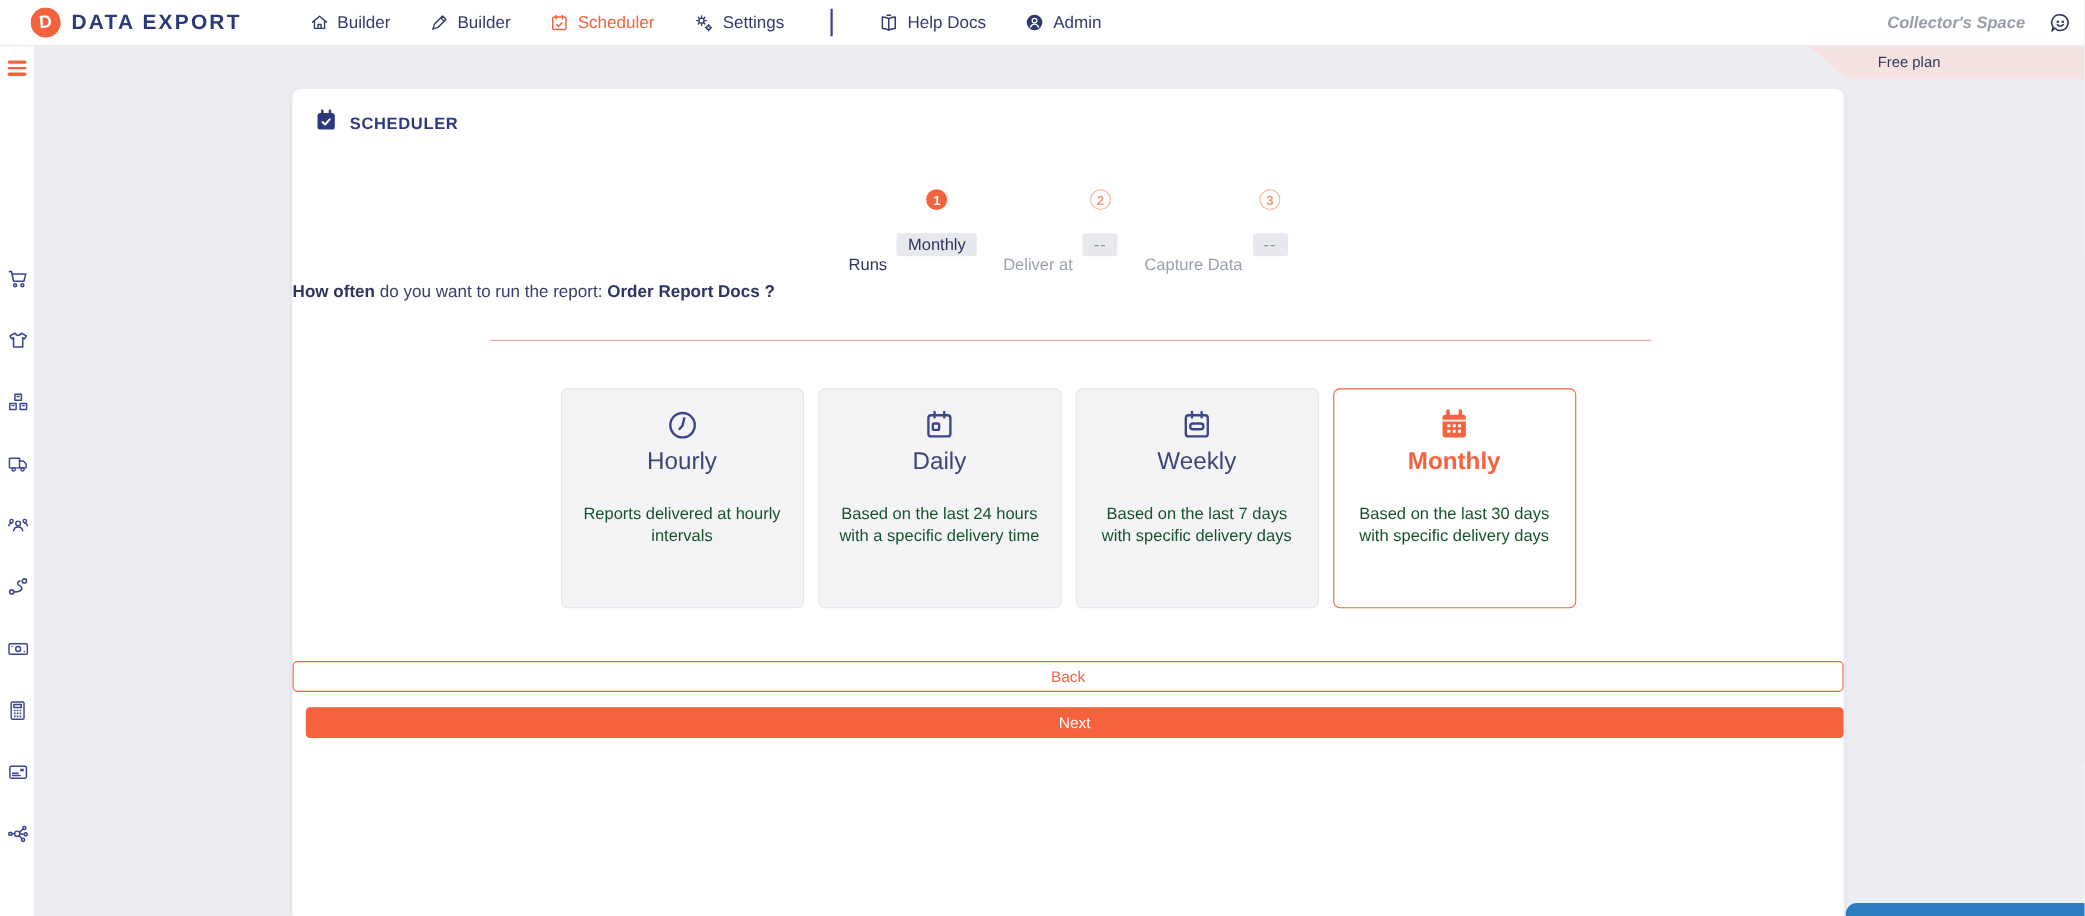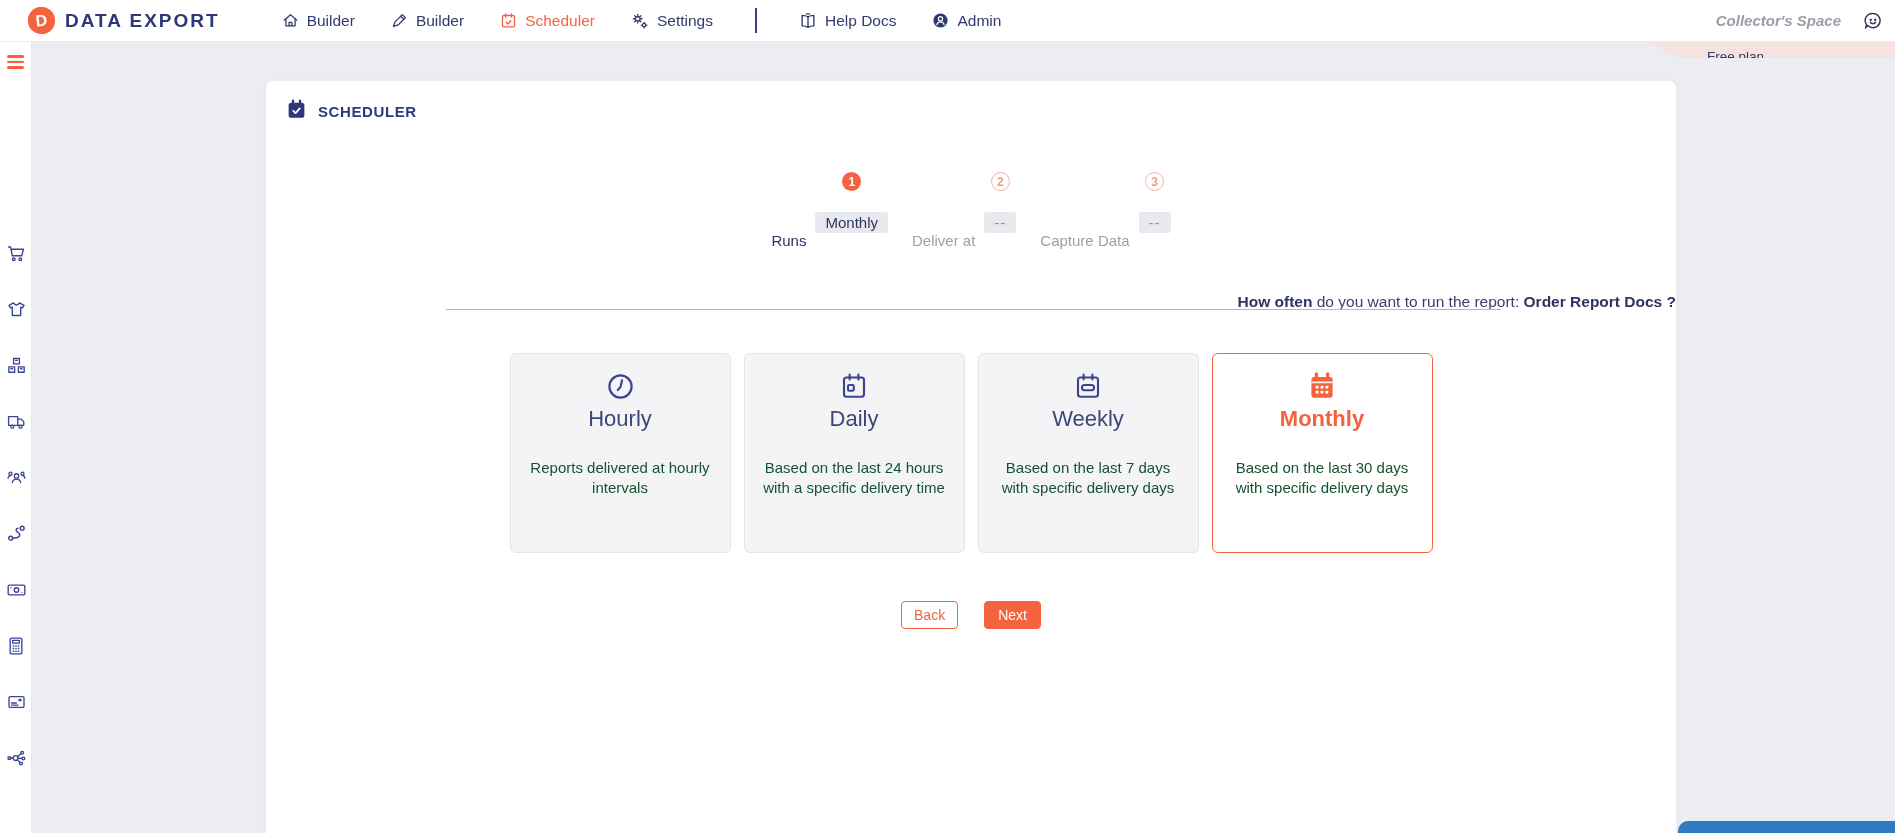--- a/index.html
+++ b/index.html
@@ -19,21 +19,21 @@
   .nav-item svg { display:block; }
   .nav-item.active { color:#f4623e; }
   .nav-divider { width:2px; height:25px; background:#3a4180; margin:0 6px; }
   .header-right { margin-left:auto; display:flex; align-items:center; padding-right:12px;justify-content:center; }
   .workspace { font-size:15px; font-style:italic; font-weight:bold; color:#989ea8; }
   .chat-top-icon { margin-left:22px; color:#2e3560; cursor:pointer; display:flex; }
 
   
   .body { position:absolute; top:42px; left:0; width:1895px; height:791px; background:#ecedf2; }
 
-  .plan-banner { position:absolute; top:0; right:0; width:250px; height:16px; background:#f5e2e1;
+  .plan-banner { position:absolute; top:0; right:0; width:250px; height:30px; background:#f5e2e1;
                  clip-path:polygon(0 0,100% 0,100% 100%,34px 100%);
                  font-size:13.5px; color:#333a5e; line-height:30px; padding-left:62px; }
 
   
   .sidebar { position:absolute; top:0; left:0; width:32px; height:791px; background:#ffffff;
              border-right:1px solid #e6e7ec; }
   .hamburger { margin:13px auto 0 auto; width:17px; display:flex; flex-direction:column; gap:3px; cursor:pointer; }
   .hamburger span { display:block; height:2.5px; border-radius:2px; background:#f4623e; }
   .side-icons { position:absolute; top:202px; left:0; width:32px; display:flex; flex-direction:column;
                 align-items:center; gap:36px; }
@@ -56,37 +56,37 @@
   .step-badge { grid-column:2; grid-row:2; background:#e8e9ee; border-radius:3px; padding:2px 10px;
                 font-size:15px; white-space:nowrap; text-align:center; }
   .step.current .step-circle { background:#f4623e; color:#fff; }
   .step.current .step-label { color:#2e3560; }
   .step.current .step-badge { color:#2e3560; }
   .step.upcoming .step-circle { background:#fff; border:1.5px solid #f8b39e; color:#f09c7c; }
   .step.upcoming .step-label { color:#9aa1ad; }
   .step.upcoming .step-badge { color:#8d93a0; letter-spacing:1px; }
 
   
-  .question { position:absolute; top:176px; left:0; right:0; text-align:right; font-size:15.5px; color:#39406b;margin-top:36px; }
+  .question { position:absolute; top:176px; left:0; right:0; text-align:left; font-size:15.5px; color:#39406b; }
   .question b { color:#2d3560; }
 
   .divider { position:absolute; top:228px; left:180px; width:1055px; border-top:1.5px solid #efa38b; }
 
   
   .options { position:absolute; top:272px; left:0; right:0; display:flex; justify-content:center; gap:13px; }
   .opt-card { width:221px; height:200px; background:#f4f4f7; border:1px solid #e4e5ea; border-radius:6px;
               display:flex; flex-direction:column; align-items:center; padding:15px 12px 16px 12px; cursor:pointer; }
   .opt-card.selected { background:#ffffff; border:1px solid #f4623e; }
   .opt-icon { height:34px; display:flex; align-items:center; justify-content:center; color:#3c458c; }
   .opt-title { margin-top:3px; font-size:22px; color:#3d4678; }
   .opt-card.selected .opt-title { color:#f4623e; font-weight:bold; }
   .opt-desc { margin-top:26px; font-size:15px; line-height:20px; color:#14532d; text-align:center; }
 
   
-  .actions { position:absolute; top:520px; left:0; right:0; display:flex; justify-content:center; gap:14px; }
+  .actions { position:absolute; top:520px; left:0; right:0; display:flex; justify-content:center; gap:14px;flex-direction:column; }
   .btn { font-family:inherit; font-size:14px; border-radius:4px; cursor:pointer; }
   .btn-back { background:#ffffff; border:1px solid #f4623e; color:#f4623e; padding:5px 12px; }
   .btn-next { background:#f4623e; border:1px solid #f4623e; color:#ffffff; padding:5px 13px;margin-left:12px; }
 
   
   .chat-bar { position:absolute; bottom:0; left:1678px; right:-8px; height:12px; background:#2d7cc1;
               border-radius:10px 10px 0 0; cursor:pointer; }
 </style>
 </head>
 <body>

